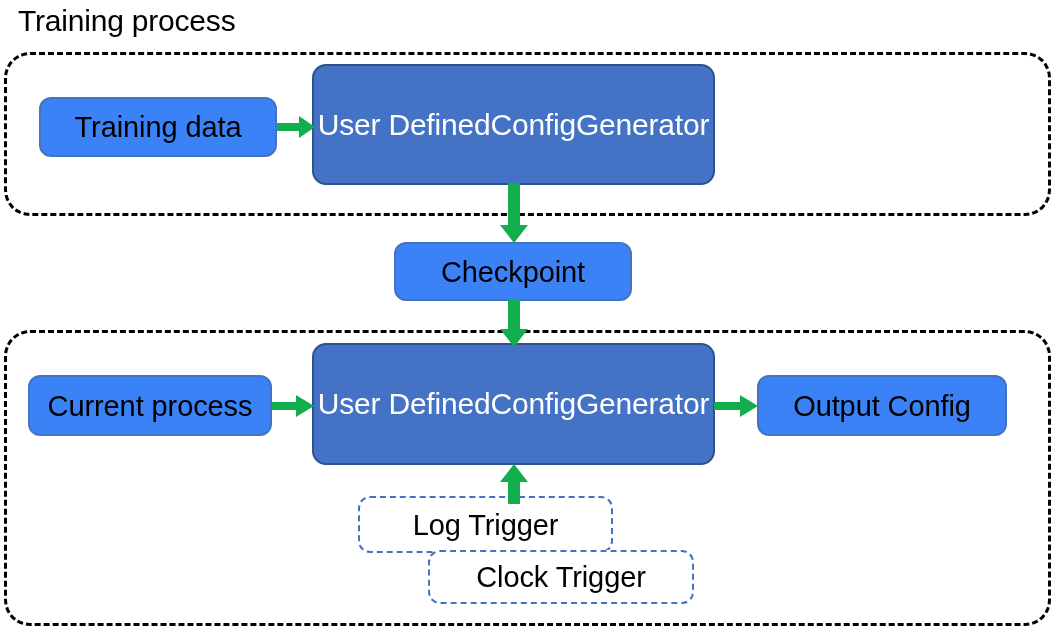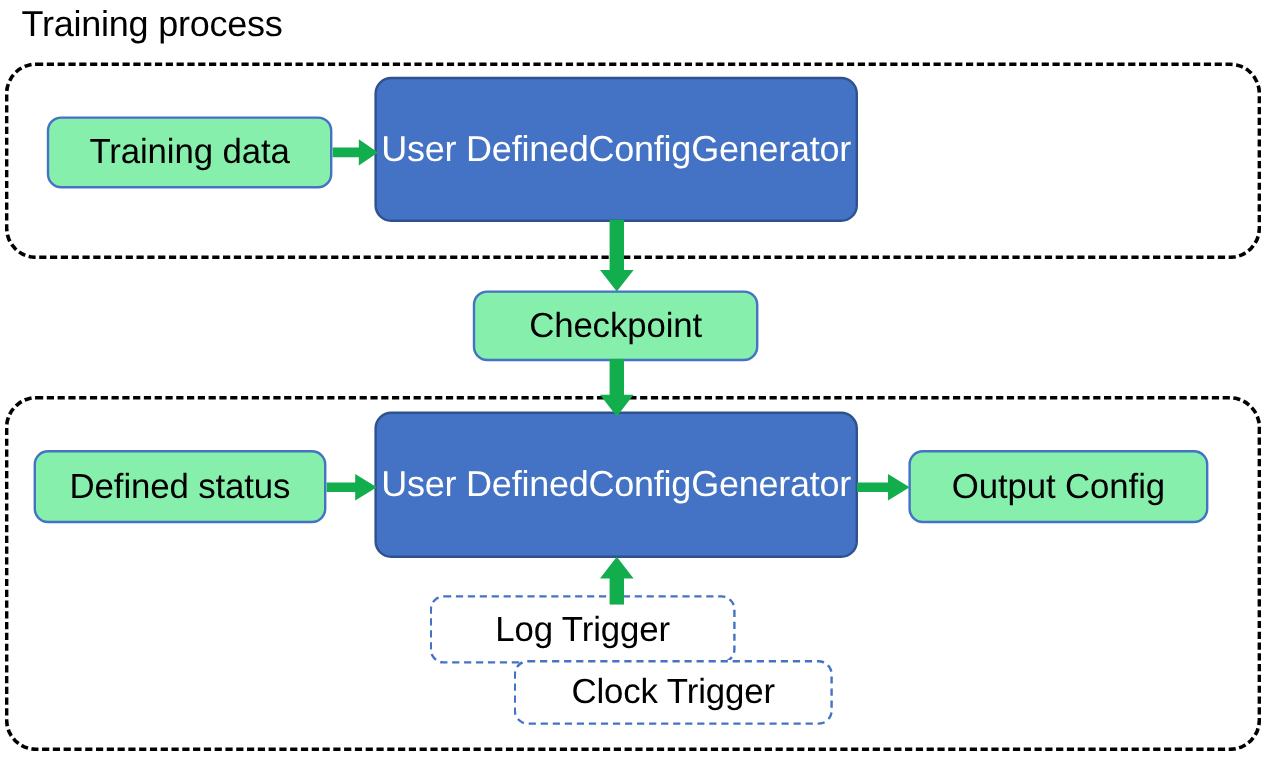--- a/index.html
+++ b/index.html
@@ -38,21 +38,21 @@
     border-radius: 26px;
     background: transparent;
   }
   #group-training { left: 4px; top: 52px; width: 1047px; height: 164px; }
   #group-inference { left: 4px; top: 330px; width: 1047px; height: 296px; }
 
   
   .node-box {
     position: absolute;
     box-sizing: border-box;
-    background: #86efac;
+    background: #3b82f6;
     border: 2px solid #4472C4;
     border-radius: 12px;
     display: flex;
     align-items: center;
     justify-content: center;
     color: #000000;
     font-size: 29px;
     line-height: 32px;
     white-space: nowrap;
     letter-spacing: -0.1px;
@@ -141,21 +141,21 @@
 
   <div class="arrow" style="left:498px; top:299px;">
     <svg width="32" height="50" viewBox="0 0 32 50">
       <path d="M10 0 L22 0 L22 30 L30 30 L16 48 L2 30 L10 30 Z" fill="#12AD4D"></path>
     </svg>
   </div>
 
 
   <div id="group-inference" class="group-box"></div>
 
-  <div id="node-current-status" class="node-box">Defined status</div>
+  <div id="node-current-status" class="node-box">Current process</div>
 
   <div class="arrow" style="left:272px; top:391px;">
     <svg width="44" height="30" viewBox="0 0 44 30">
       <path d="M0 11 L24 11 L24 4 L42 15 L24 26 L24 19 L0 19 Z" fill="#12AD4D"></path>
     </svg>
   </div>
 
   <div id="proc-inference" class="proc-box">
     <span>User Defined</span>
     <span>ConfigGenerator</span>

